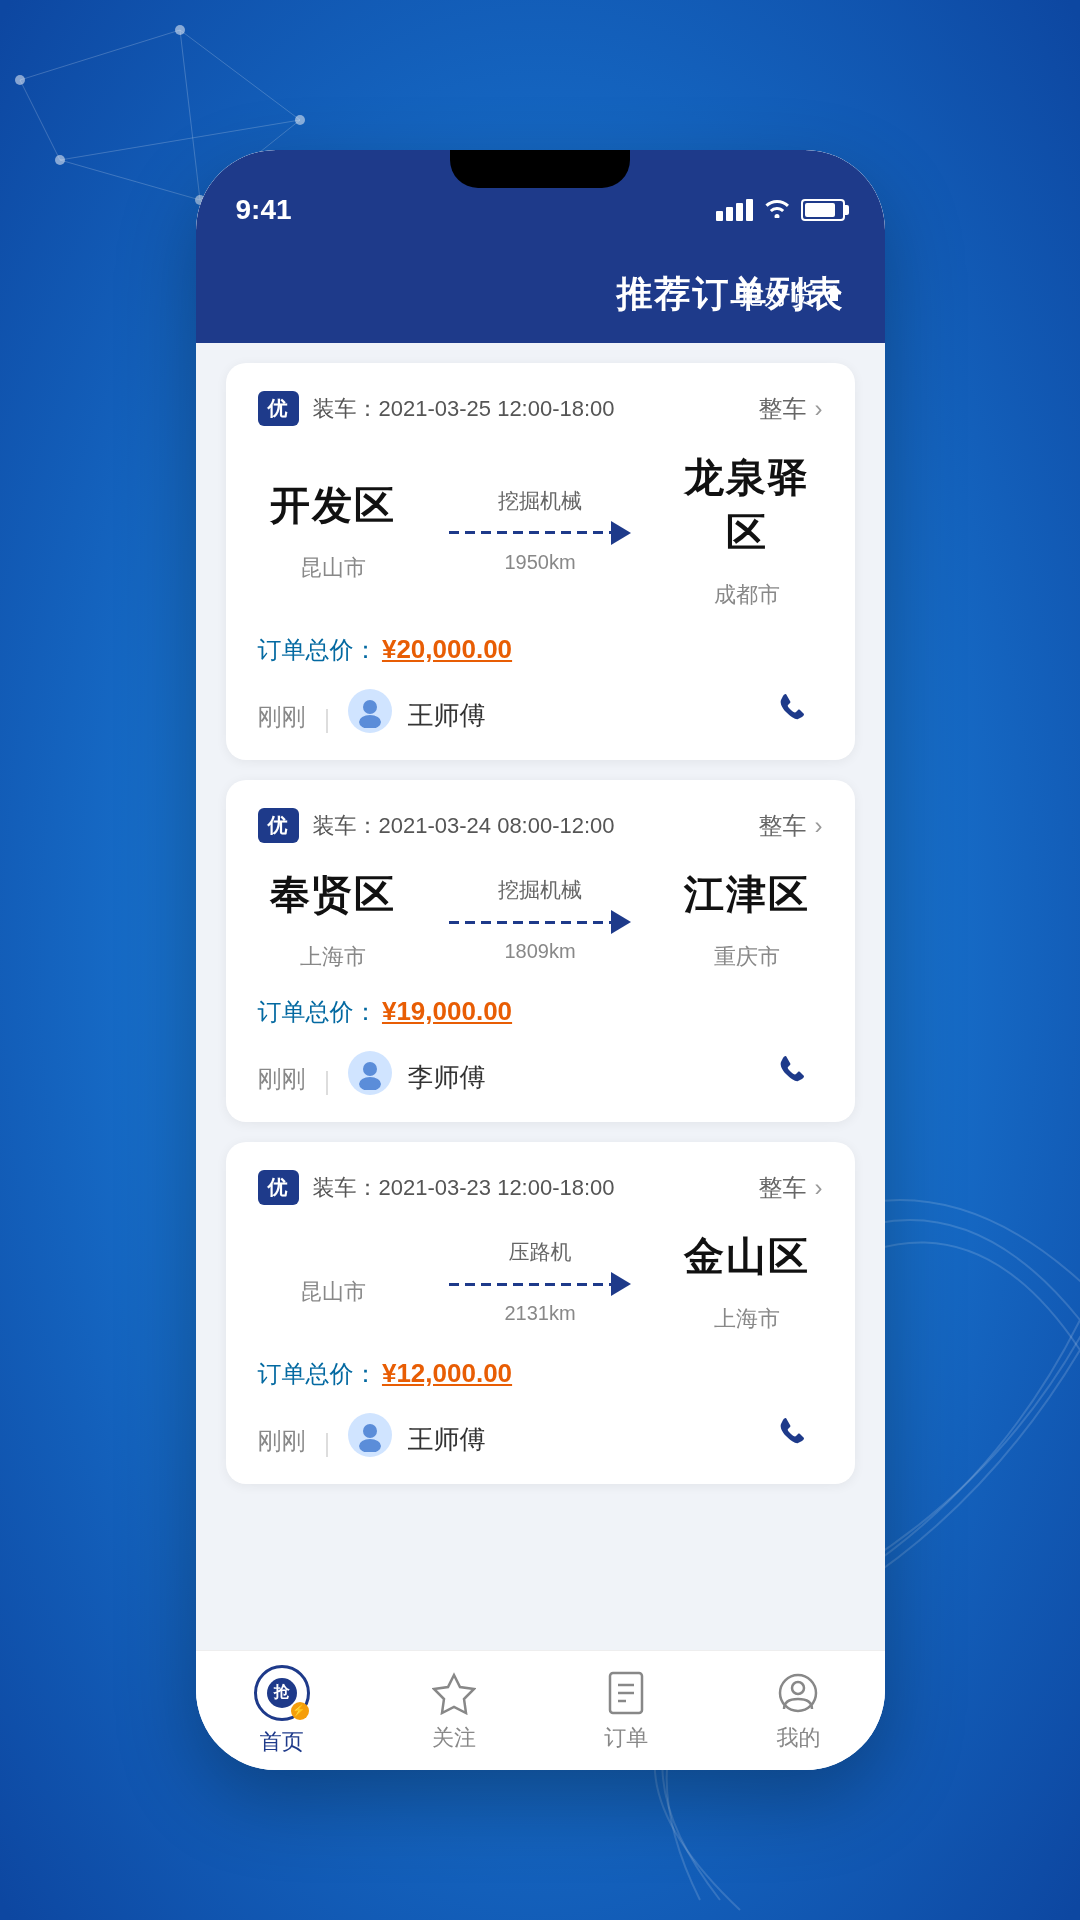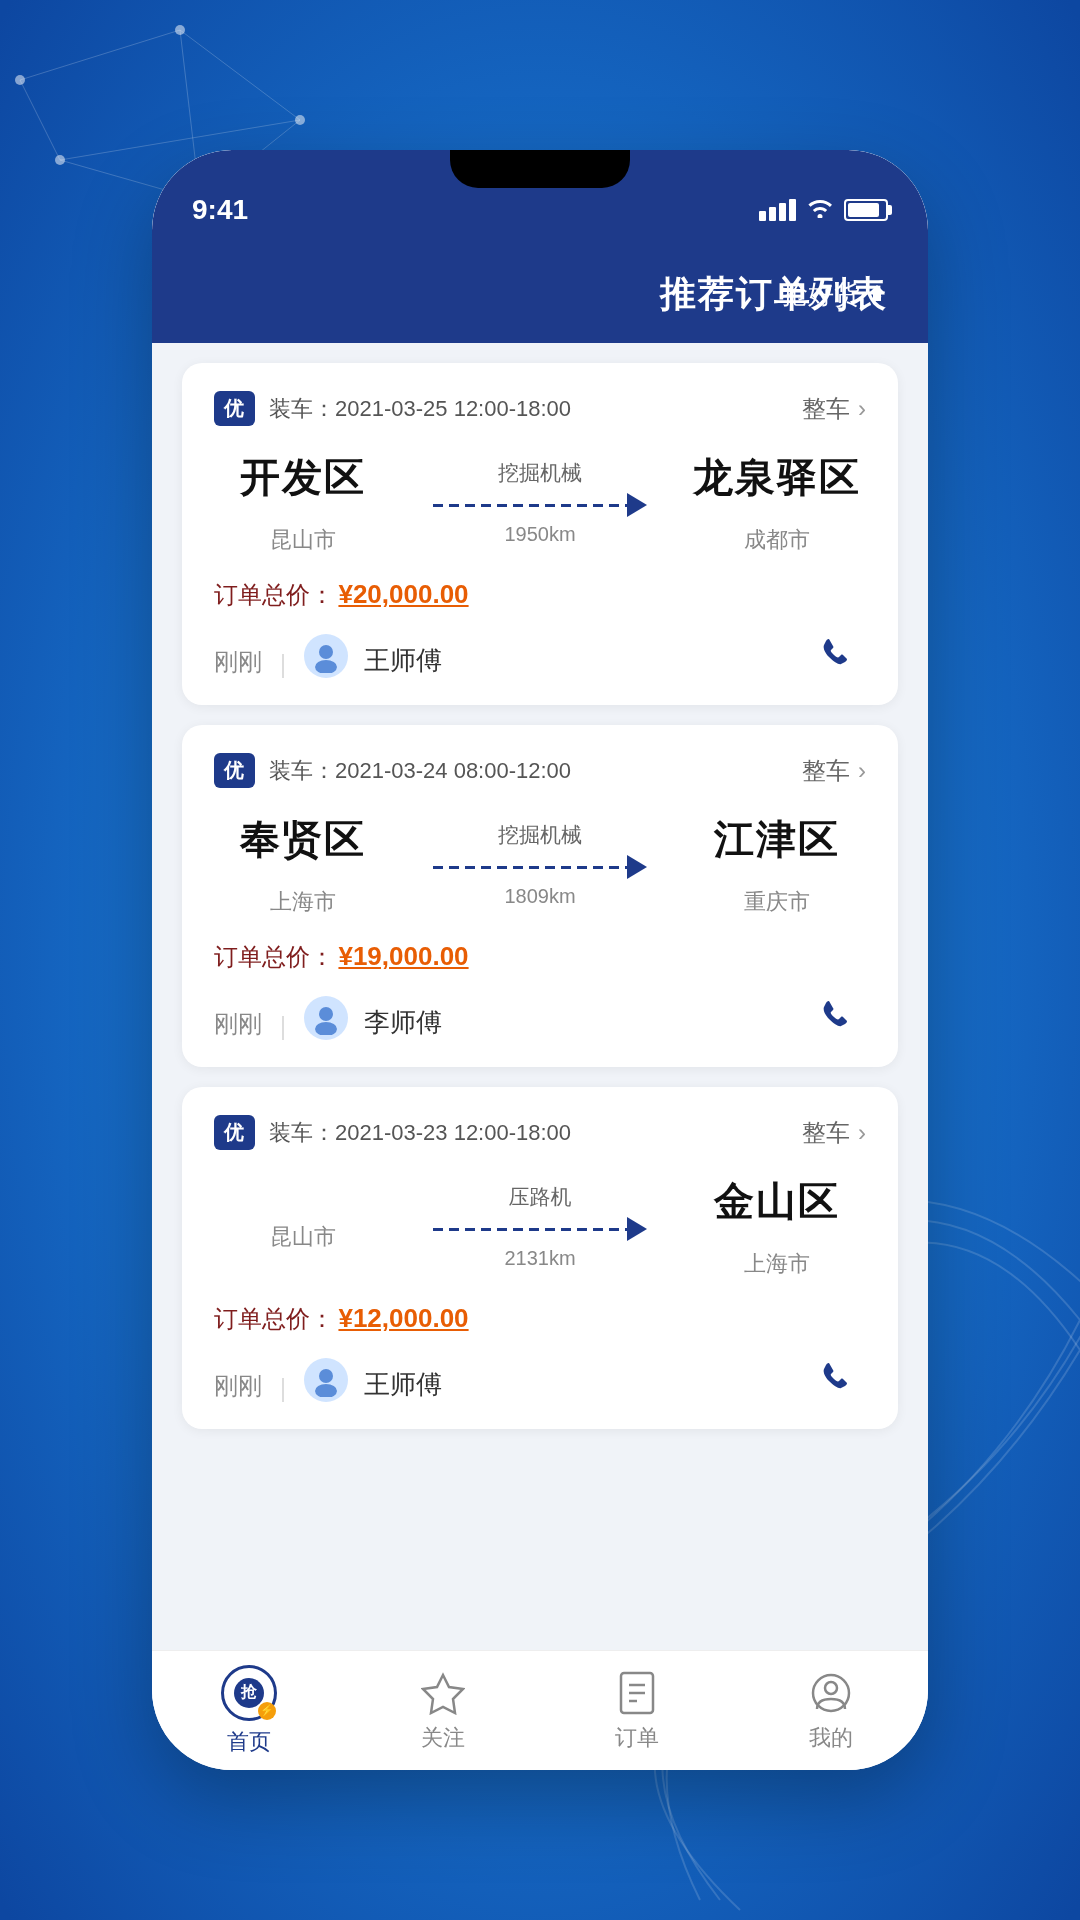--- a/index.html
+++ b/index.html
@@ -19,21 +19,21 @@
     
     .bg-canvas {
       position: absolute;
       top: 0; left: 0;
       width: 100%; height: 100%;
       pointer-events: none;
     }
 
     
     .phone {
-      width: 776px;
+      width: 689px;
       height: 1620px;
       background: white;
       border-radius: 80px;
       box-shadow: 0 30px 80px rgba(0,0,0,0.3);
       overflow: hidden;
       position: relative;
       display: flex;
       flex-direction: column;
     }
 
@@ -275,21 +275,21 @@
       color: #888;
     }
 
     
     .price-section {
       margin-bottom: 20px;
     }
 
     .price-label {
       font-size: 24px;
-      color: #7f1d1d;
+      color: #0369a1;
     }
 
     .price-value {
       font-size: 26px;
       color: #e85d04;
       font-weight: 600;
       text-decoration: underline;
     }
 
     

